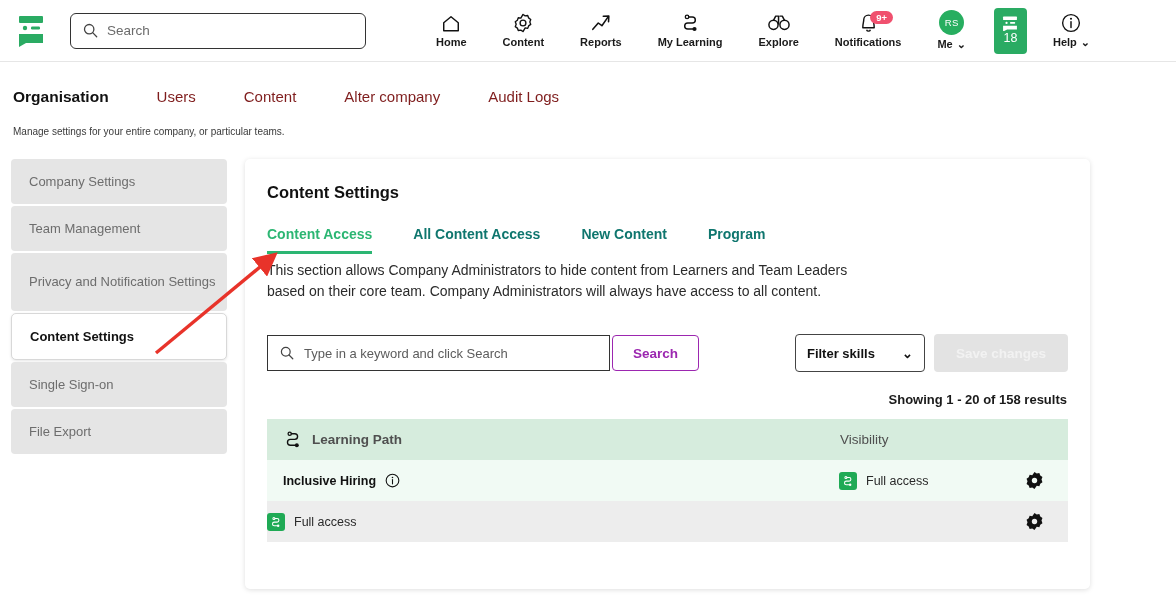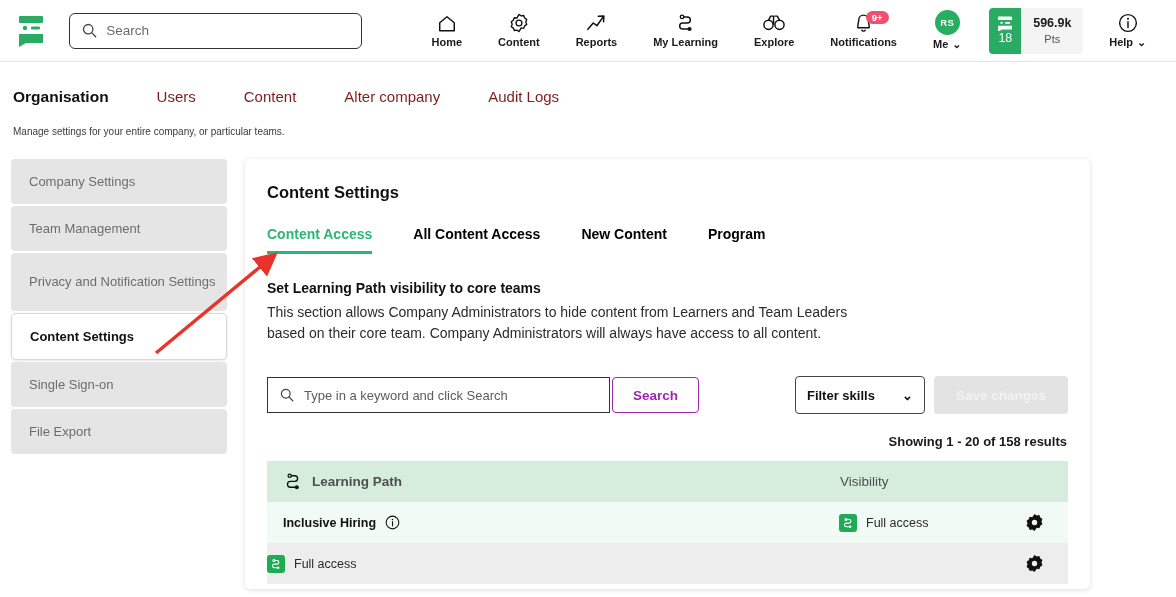--- a/index.html
+++ b/index.html
@@ -43,21 +43,21 @@
   .badge-9 {
     position: absolute; top: -2px; left: 50%; margin-left: 2px;
     background: #f0506e; color: #fff;
     font-size: 9.5px; font-weight: bold;
     border-radius: 9px; padding: 1.5px 6px 2px 6px;
     line-height: 1;
   }
   .avatar {
     width: 25px; height: 25px; border-radius: 50%;
     background: #27ae60; color: #fff;
-    font-size: 9.5px; font-weight: bold;
+    font-size: 9.5px; font-weight: normal;
     display: flex; align-items: center; justify-content: center;
     letter-spacing: .3px;
   }
   .caret { display: inline-block; margin-left: 4px; }
 
   .pts-widget {
     display: flex; align-items: stretch; margin-left: 10px;
     height: 46px; background: #f4f4f4; border-radius: 4px; overflow: hidden;
     cursor: pointer;
   }
@@ -110,21 +110,21 @@
     flex: 1; margin-right: 86px;
     background: #fff; border-radius: 5px;
     box-shadow: 0 1px 5px rgba(0,0,0,.13);
     padding: 24px 22px 0 22px;
     min-height: 430px;
   }
   .card-title { font-size: 16.5px; font-weight: bold; color: #111; }
 
   .ctabs { display: flex; align-items: flex-end; margin-top: 24px; }
   .ctab {
-    font-size: 14px; color: #000000; font-weight: bold;
+    font-size: 14px; color: #0f766e; font-weight: bold;
     padding: 0 0 9px 0; margin-right: 41px; cursor: pointer; white-space: nowrap;
     border-bottom: 3px solid transparent;
   }
   .ctab.active { color: #2cb673; border-bottom-color: #2cb673; }
 
   .blk-title { font-size: 14px; font-weight: bold; color: #111; margin-top: 26px; }
   .blk-text { font-size: 14px; color: #2b2b2b; line-height: 1.47; margin-top: 6px; max-width: 590px; }
 
   
   .ctrl-row { display: flex; align-items: center; margin-top: 33px; }
@@ -279,24 +279,20 @@
     <div class="pts-widget">
       <div class="pts-tile">
         <svg width="18" height="15" viewBox="0 0 30 26">
           <rect x="3" y="1" width="24" height="6" rx="1" fill="#fff"></rect>
           <circle cx="9" cy="12" r="2" fill="#fff"></circle>
           <rect x="15" y="10.6" width="9" height="2.8" rx="1.2" fill="#fff"></rect>
           <path d="M3 17 h24 v6.5 h-17 l-7 3.5 z" fill="#fff"></path>
         </svg>
         <span class="num">18</span>
       </div>
-      <div class="pts-body">
-        <span class="v">596.9k</span>
-        <span class="u">Pts</span>
-      </div>
     </div>
 
     <div class="nav-item help-item">
       <span class="nav-ic">
         <svg width="20" height="20" viewBox="0 0 22 22">
             <circle cx="11" cy="11" r="9.2" fill="none" stroke="#111" stroke-width="1.5"></circle>
             <circle cx="11" cy="6.4" r="1.15" fill="#111"></circle>
             <line x1="11" y1="9.6" x2="11" y2="16" stroke="#111" stroke-width="1.6" stroke-linecap="round"></line>
           </svg>
       </span>
@@ -329,21 +325,20 @@
 
       <div class="card-title">Content Settings</div>
 
       <div class="ctabs">
         <div class="ctab active">Content Access</div>
         <div class="ctab">All Content Access</div>
         <div class="ctab">New Content</div>
         <div class="ctab">Program</div>
       </div>
 
-      <div class="blk-title">Set Learning Path visibility to core teams</div>
       <div class="blk-text">This section allows Company Administrators to hide content from Learners and Team Leaders based on their core team. Company Administrators will always have access to all content.</div>
 
       <div class="ctrl-row">
         <div class="kw-input">
           <svg width="14" height="14" viewBox="0 0 16 16">
             <circle cx="6.6" cy="6.6" r="5" fill="none" stroke="#444" stroke-width="1.4"></circle>
             <line x1="10.3" y1="10.3" x2="14.6" y2="14.6" stroke="#444" stroke-width="1.4" stroke-linecap="round"></line>
           </svg>
           <span class="ph">Type in a keyword and click Search</span>
         </div>

